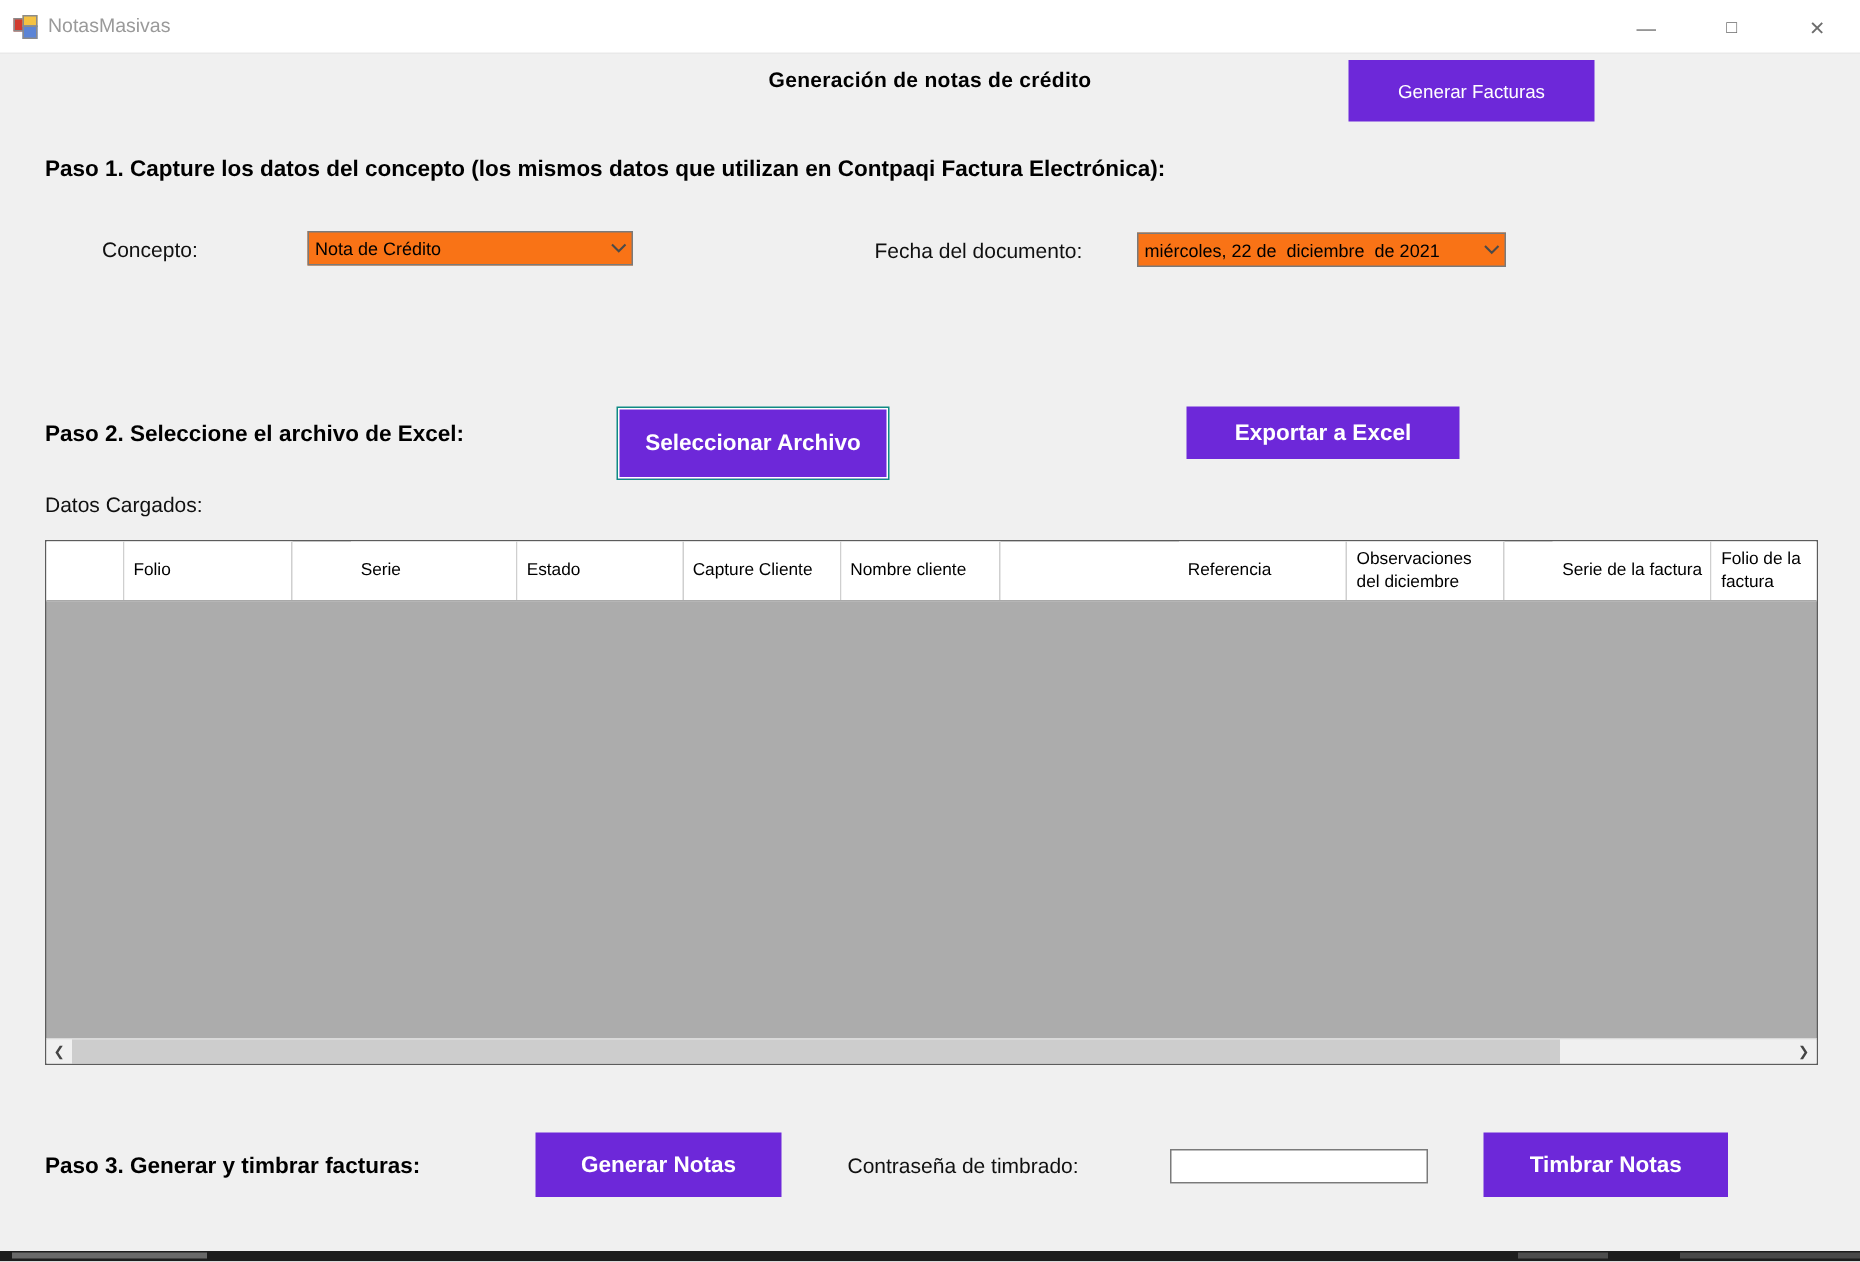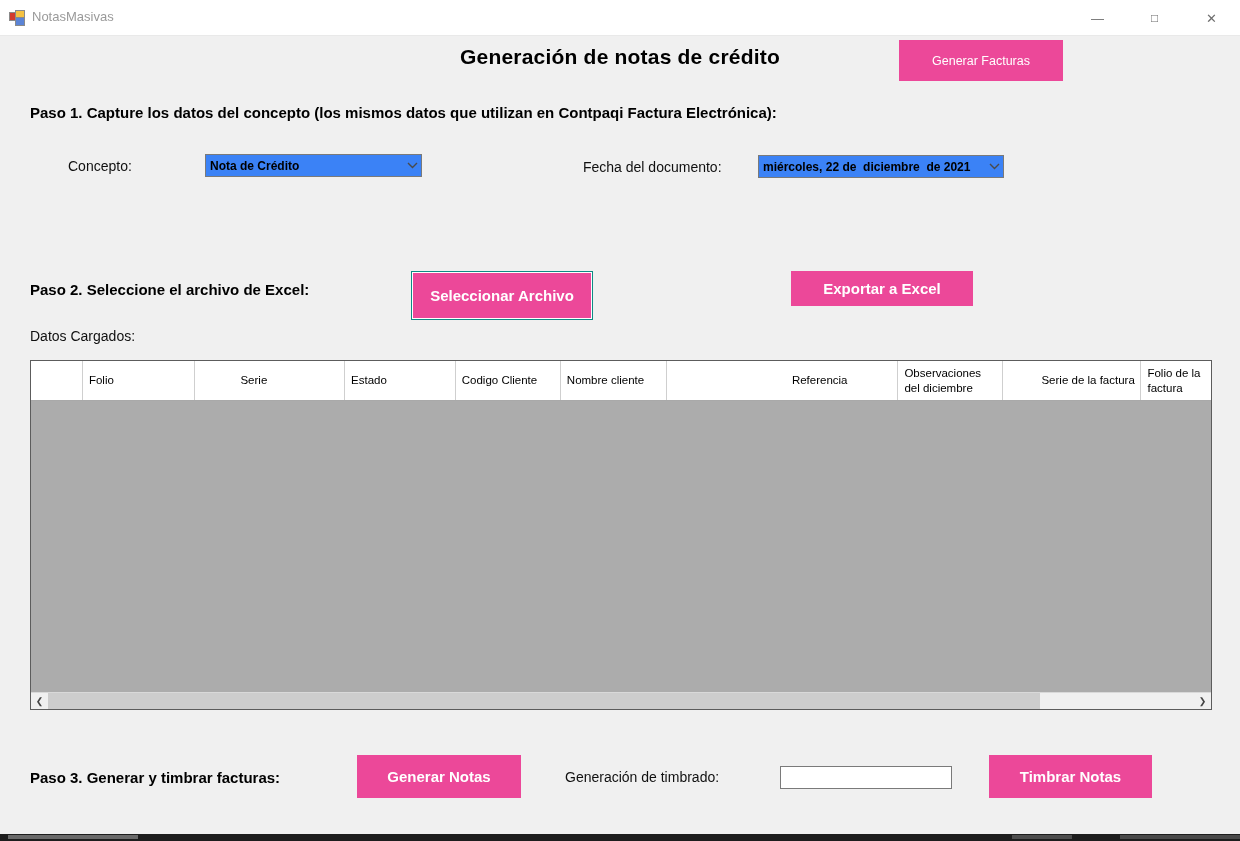--- a/index.html
+++ b/index.html
@@ -14,42 +14,42 @@
   .app-icon .sq.yellow { left:6px; top:0;  width:10px; height:8px; background:#f5c242; }
   .app-icon .sq.blue   { left:6px; top:7px; width:10px; height:9px; background:#5b84d6; }
   .win-title { position:absolute; left:32px; top:9px; font-size:13px; color:#9a9a9a; }
   .win-controls { position:absolute; right:0; top:0; height:36px; display:flex; }
   .win-btn { width:57px; height:36px; display:flex; align-items:center; justify-content:center; color:#6d6d6d; cursor:default; }
   .win-btn.min  { font-size:13px; }
   .win-btn.max  { font-size:12px; }
   .win-btn.close{ font-size:13px; }
 
   
-  .page-title { position:absolute; left:0; right:0; top:45px; text-align:center; font-size:21px; font-weight:bold; color:#000; letter-spacing:0.2px; }
+  .page-title { position:absolute; left:0; right:0; top:45px; text-align:center; font-size:14px; font-weight:bold; color:#000; letter-spacing:0.2px; }
   .btn { border:none; color:#fff; cursor:pointer; font-family:"Liberation Sans", sans-serif; }
-  .btn-teal { background:#ec4899; }
+  .btn-teal { background:#6d28d9; }
   .btn-generar-facturas { position:absolute; left:899px; top:40px; width:164px; height:41px; font-size:12.5px; font-weight:normal; }
   .btn-seleccionar { position:absolute; left:412px; top:272px; width:180px; height:47px; font-size:15px; font-weight:bold;
                      border:1px solid #ffffff; box-shadow:0 0 0 1px #0f8a84; }
   .btn-exportar { position:absolute; left:791px; top:271px; width:182px; height:35px; font-size:15px; font-weight:bold; }
   .btn-generar-notas { position:absolute; left:357px; top:755px; width:164px; height:43px; font-size:15px; font-weight:bold; }
   .btn-timbrar { position:absolute; left:989px; top:755px; width:163px; height:43px; font-size:15px; font-weight:bold; }
 
   .step-label { position:absolute; left:30px; font-size:15px; font-weight:bold; color:#000; }
   .step1-label { top:104px; }
   .step2-label { top:281px; }
   .step3-label { top:769px; }
 
   .field-label { position:absolute; font-size:14px; color:#101010; }
   .concepto-label { left:68px; top:158px; }
   .fecha-label { left:583px; top:159px; }
   .password-label { left:565px; top:769px; }
   .datos-label { position:absolute; left:30px; top:328px; font-size:14px; color:#101010; }
 
-  .combo { position:absolute; height:23px; background:#3b82f6; border:1px solid #7a7a7a; display:flex; align-items:center; cursor:default;font-weight:bold; }
+  .combo { position:absolute; height:23px; background:#f97316; border:1px solid #7a7a7a; display:flex; align-items:center; cursor:default; }
   .combo .combo-text { flex:1; font-size:12px; color:#000; padding-left:4px; white-space:pre; overflow:hidden; }
   .combo .chev { width:18px; display:flex; align-items:center; justify-content:center; }
   .combo-concepto { left:205px; top:154px; width:217px; }
   .combo-fecha { left:758px; top:155px; width:246px; }
 
   
   .grid { position:absolute; left:30px; top:360px; width:1182px; height:350px; border:1px solid #5c5c5c; background:#acacac; display:flex; flex-direction:column;justify-content:space-between; }
   .grid-header { display:flex; height:40px; background:#ffffff; border-bottom:1px solid #a9a9a9; flex:0 0 auto; }
   .gh-cell { border-right:1px solid #cfcfcf; display:flex; align-items:center; padding-left:6px; padding-right:3px;
              font-size:11.5px; color:#000; line-height:1.3; overflow:hidden; background:#fff; }
@@ -122,21 +122,21 @@
   <button class="btn btn-teal btn-seleccionar">Seleccionar Archivo</button>
   <button class="btn btn-teal btn-exportar">Exportar a Excel</button>
 
   <div class="datos-label">Datos Cargados:</div>
   <div class="grid">
     <div class="grid-header">
       <div class="gh-cell" style="width:55px;"></div>
       <div class="gh-cell" style="width:120px;">Folio</div>
       <div class="gh-cell" style="width:118px;margin-left:39px;">Serie</div>
       <div class="gh-cell" style="width:118px;">Estado</div>
-      <div class="gh-cell" style="width:112px;">Codigo Cliente</div>
+      <div class="gh-cell" style="width:112px;">Capture Cliente</div>
       <div class="gh-cell" style="width:113px;">Nombre cliente</div>
       <div class="gh-cell" style="width:127px;margin-top:48px;">Importe del pago</div>
       <div class="gh-cell" style="width:120px;">Referencia</div>
       <div class="gh-cell" style="width:112px;">Observaciones del diciembre</div>
       <div class="gh-cell" style="width:113px;margin-left:32px;">Serie de la factura</div>
       <div class="gh-cell" style="width:74px;">Folio de la factura</div>
     </div>
     <div class="grid-body"></div>
     <div class="grid-scrollbar">
       <div class="sb-arrow">
@@ -145,21 +145,21 @@
       <div class="sb-thumb"></div>
       <div class="sb-track"></div>
       <div class="sb-arrow">
           <span>❯</span>
         </div>
     </div>
   </div>
 
   <div class="step-label step3-label">Paso 3. Generar y timbrar facturas:</div>
   <button class="btn btn-teal btn-generar-notas">Generar Notas</button>
-  <div class="field-label password-label">Generación de timbrado:</div>
+  <div class="field-label password-label">Contraseña de timbrado:</div>
   <input class="password-input" type="text" value="" style="">
   <button class="btn btn-teal btn-timbrar">Timbrar Notas</button>
 
   <div class="taskbar-sliver">
     <span class="tb-frag f1"></span>
     <span class="tb-frag f2"></span>
     <span class="tb-frag f3"></span>
 
   </div>
 

